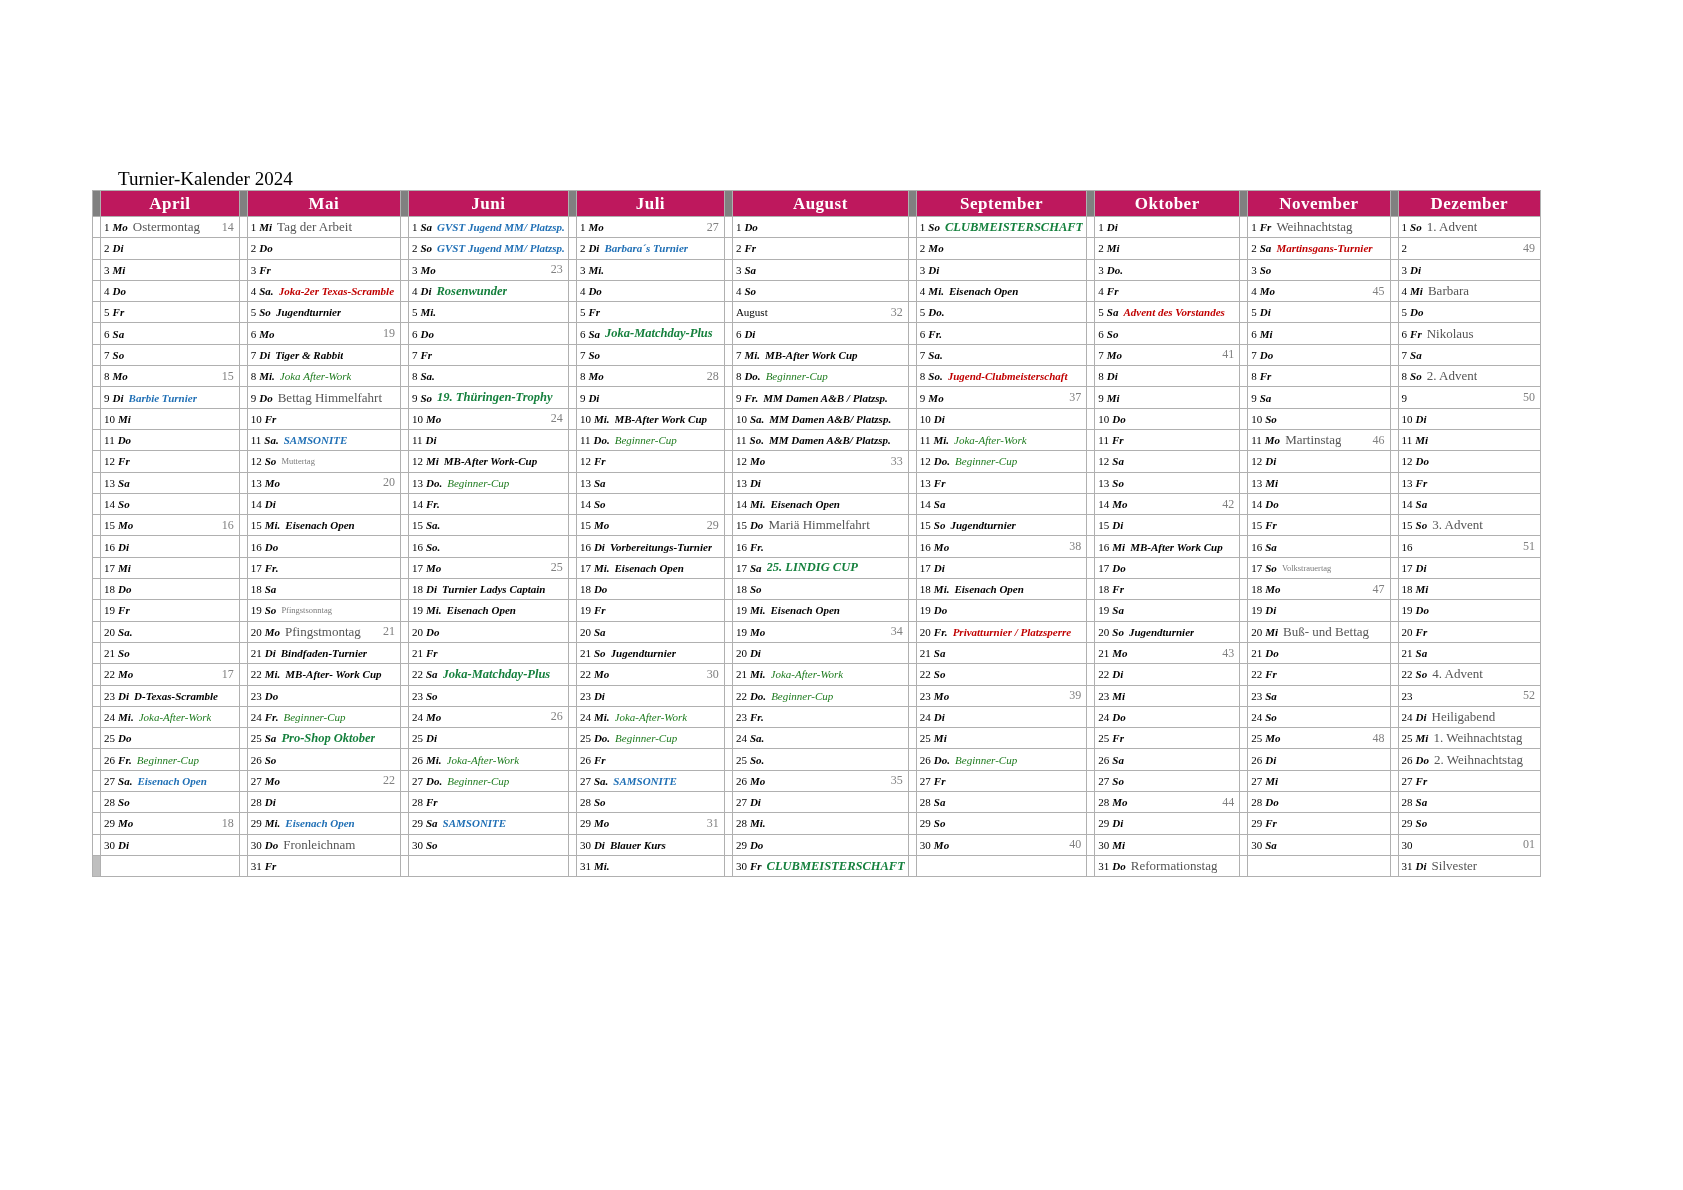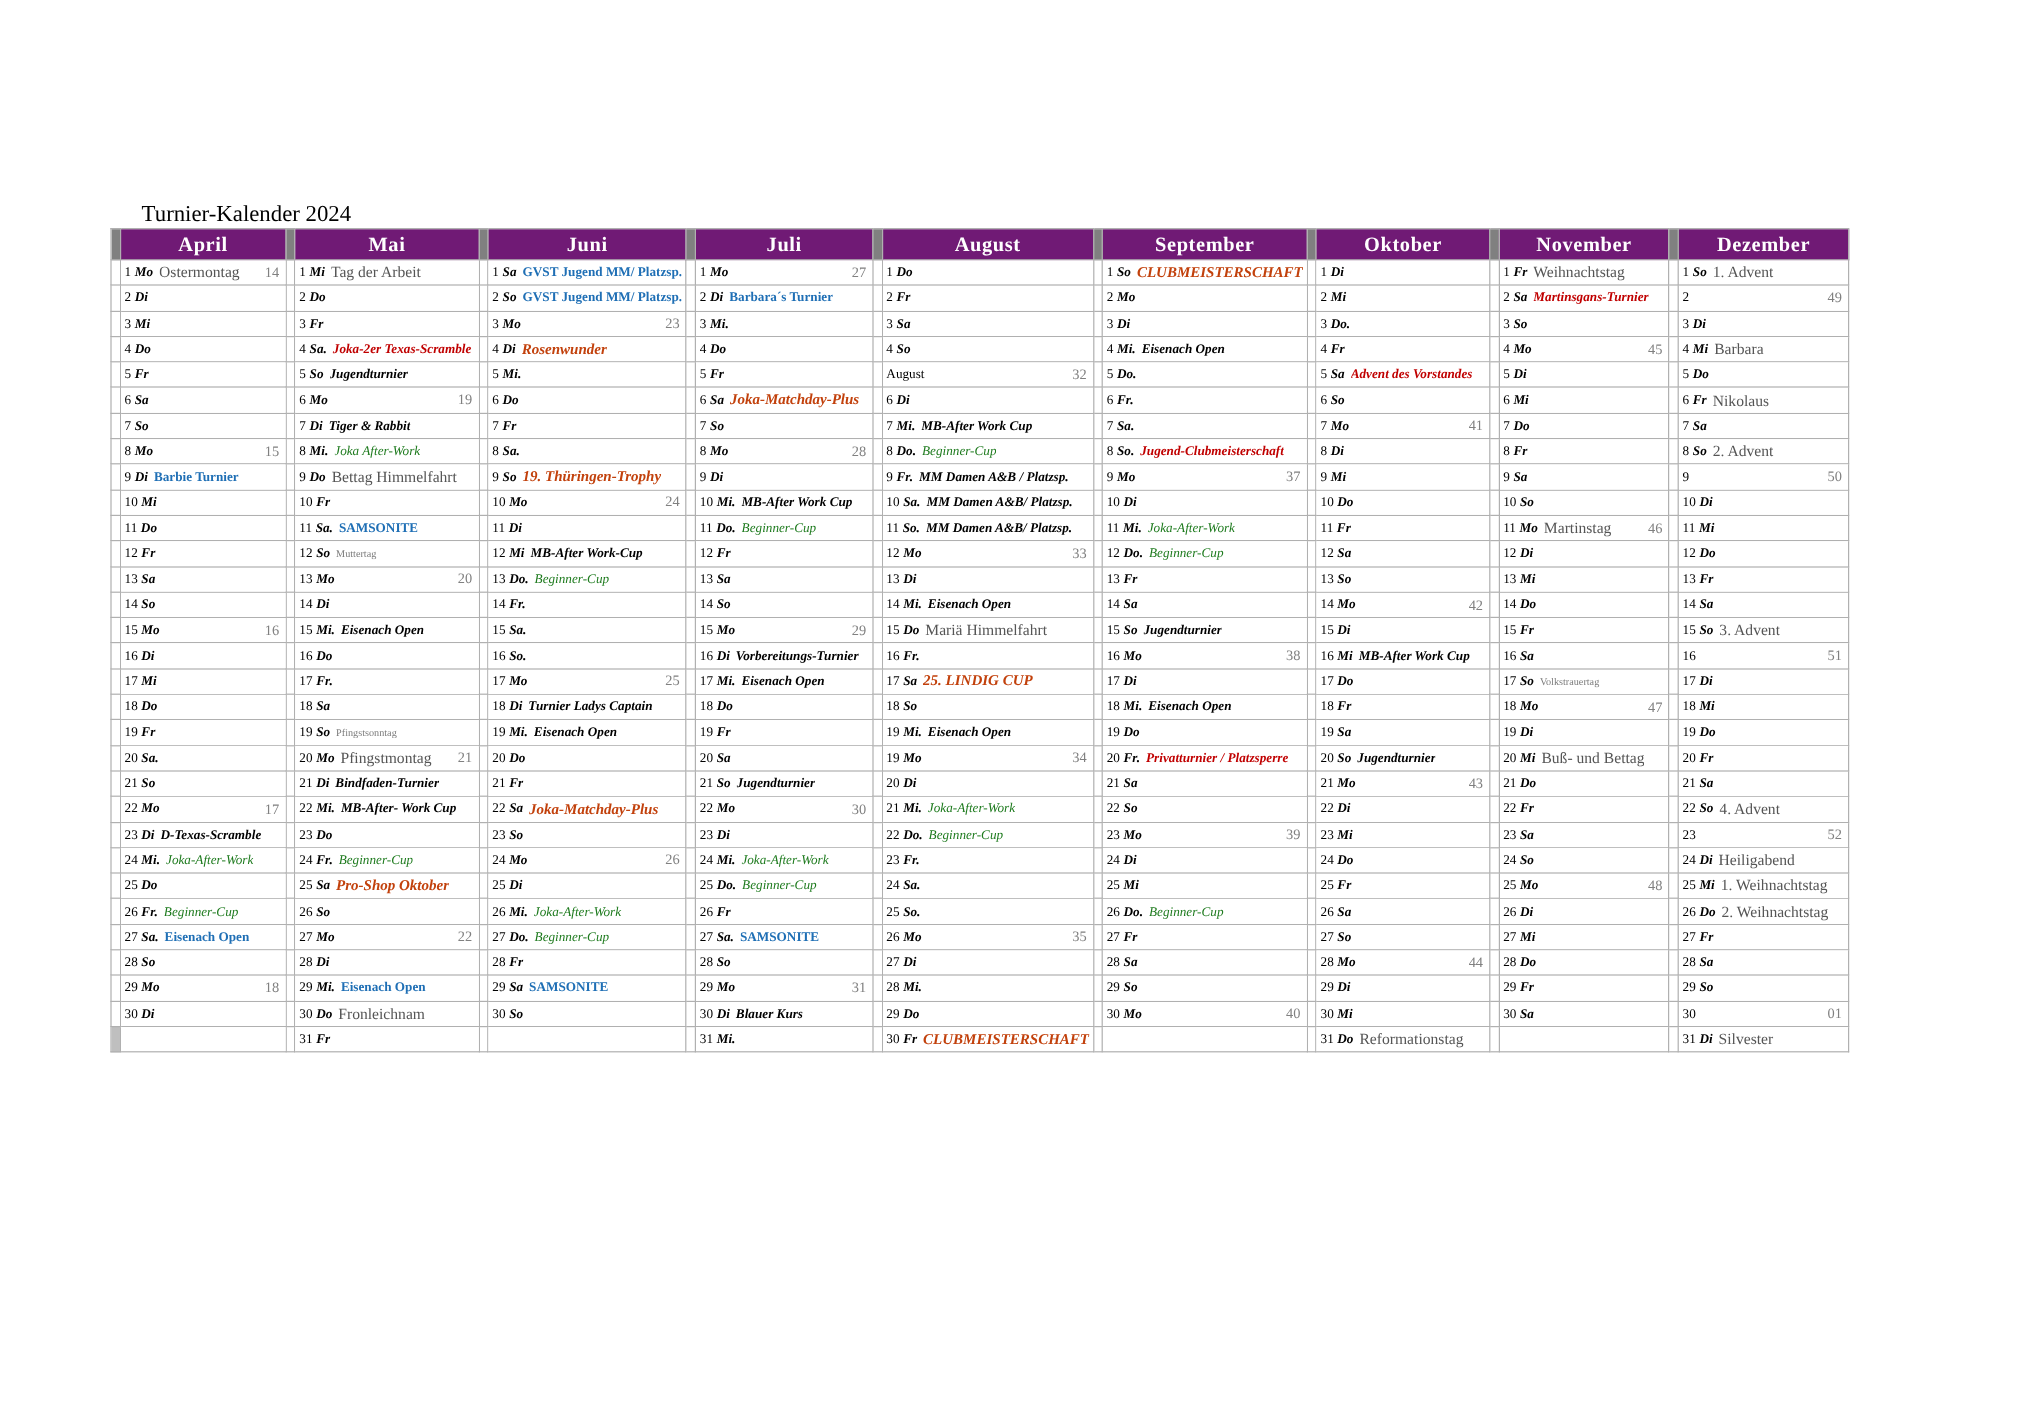--- a/index.html
+++ b/index.html
@@ -1,33 +1,33 @@
 <!DOCTYPE html>
 <html><head>
 <meta charset="utf-8">
 <style>
   html,body{margin:0;padding:0;background:#ffffff;}
   body{width:1683px;height:1190px;font-family:"Liberation Serif",serif;color:#000;}
   #page{position:relative;width:1541px;height:1190px;}
   #title{position:absolute;left:118px;top:168px;font-size:19px;font-family:"Liberation Serif",serif;color:#000;}
   #cal{position:absolute;left:92px;top:190px;border-collapse:collapse;table-layout:fixed;}
   #cal td,#cal th{border:1px solid #b0b0b0;padding:0;margin:0;vertical-align:middle;}
-  th.monthhead{background:#701a75;color:#ffffff;font-size:17px;font-weight:bold;height:25px;text-align:center;font-family:"Liberation Serif",serif;letter-spacing:.5px;}
+  th.monthhead{background:#be185d;color:#ffffff;font-size:17px;font-weight:bold;height:25px;text-align:center;font-family:"Liberation Serif",serif;letter-spacing:.5px;}
   th.corner{background:#808080;width:14px;}
   td.gut{width:14px;background:#ffffff;border-left:1px solid #b0b0b0;border-right:1px solid #b0b0b0;}
   td.daycell{width:155px;height:20.3px;font-size:11px;position:relative;overflow:hidden;background:#ffffff;}
   .cellwrap{display:flex;align-items:center;height:100%;padding-left:3px;padding-right:3px;box-sizing:border-box;}
   .dnum{font-size:11px;font-weight:normal;white-space:nowrap;}
   .dow{font-size:11px;font-style:italic;font-weight:bold;margin-left:3px;white-space:nowrap;}
   .ev{margin-left:5px;white-space:nowrap;overflow:hidden;text-overflow:clip;font-size:11px;}
   .wk{margin-left:auto;color:#808080;font-size:12px;padding-right:2px;}
   
   .e-red{color:#c00000;font-weight:bold;font-style:italic;}
-  .e-redbig{color:#c2410c;font-weight:bold;font-style:italic;font-size:12.5px;}
-  .e-blue{color:#1f6fb5;font-weight:bold;}
+  .e-redbig{color:#15803d;font-weight:bold;font-style:italic;font-size:12.5px;}
+  .e-blue{color:#1f6fb5;font-weight:bold;font-style:italic;}
   .e-green{color:#1d7a1d;font-weight:normal;font-style:italic;}
   .e-black{color:#000;font-weight:bold;font-style:italic;}
   .e-grey{color:#555;font-size:13px;font-style:normal;font-weight:normal;}
   .e-greyb{color:#7a7a7a;font-size:8.5px;font-style:normal;font-weight:normal;}
   
   .bg-we{background:#d9d9d9;}
   .bg-so{background:#bfbfbf;}
   .bg-pink{background:#f9cfcf;}
   .bg-orange{background:#fbc45a;}
   .bg-orangeL{background:#fcd38a;}

